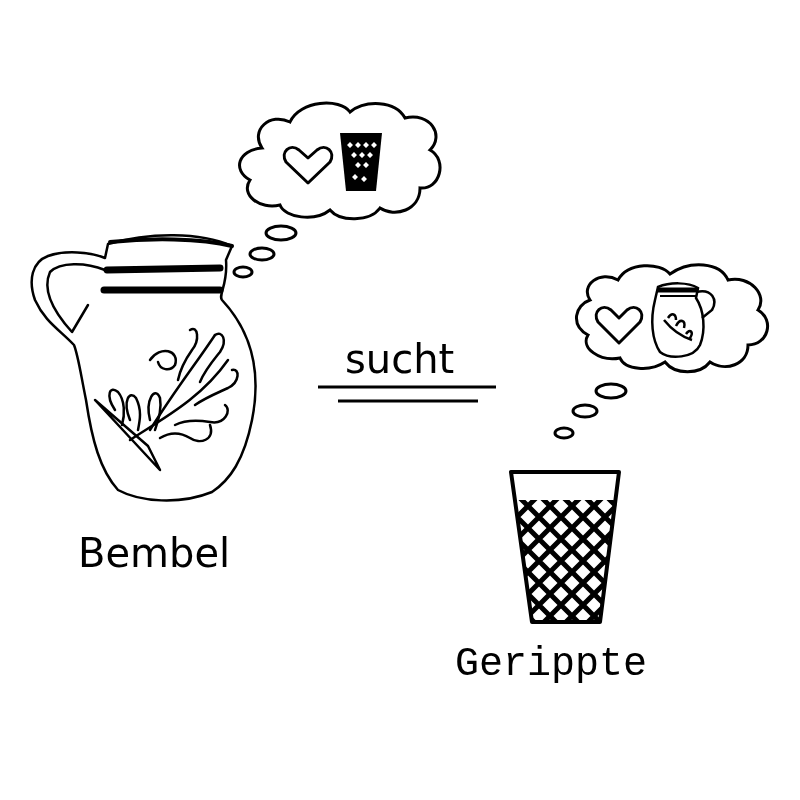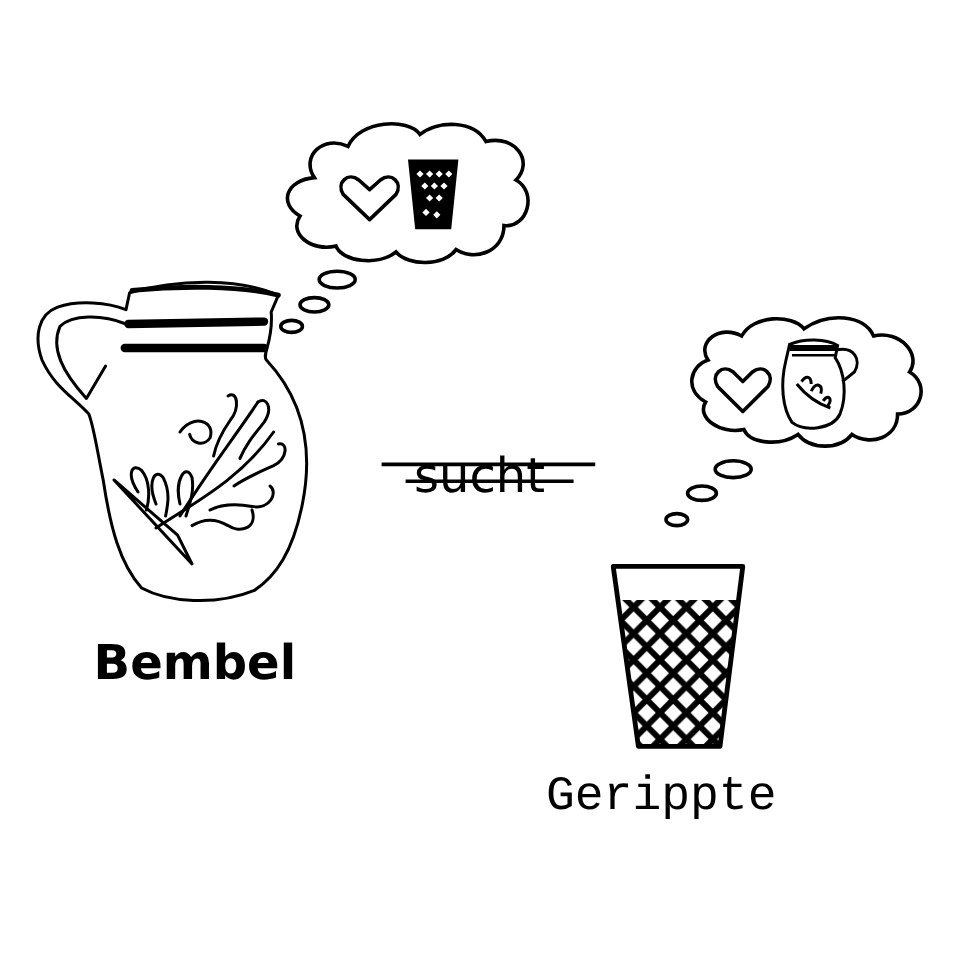--- a/index.html
+++ b/index.html
@@ -1,21 +1,21 @@
 <!DOCTYPE html>
 <html><head>
 <meta charset="utf-8">
 <style>
   html, body { margin: 0; padding: 0; background: #ffffff; }
   body { width: 800px; height: 800px; position: relative; overflow: hidden; font-family: "DejaVu Sans", sans-serif; color: #000; }
   .art { position: absolute; left: 0; top: 0; width: 800px; height: 800px; }
   .label { position: absolute; font-family: "DejaVu Sans", sans-serif; color: #000; white-space: nowrap; }
-  #lbl-bembel { left: 78px; top: 530px; font-size: 40px; font-weight: bold; }
+  #lbl-bembel { left: 78px; top: 530px; font-size: 40px; }
   #lbl-gerippte { left: 455px; top: 642px; font-size: 40px; font-family: Liberation Mono, monospace; }
-  #lbl-verb { left: 345px; top: 336px; font-size: 40px; margin-top: 38px; }
+  #lbl-verb { left: 345px; top: 336px; font-size: 40px; }
 </style>
 </head>
 <body>
 
 <svg class="art" viewBox="0 0 800 800" xmlns="http://www.w3.org/2000/svg">
   <defs>
     <pattern id="lattice" width="22" height="22" patternUnits="userSpaceOnUse">
       <path d="M0 0 L22 22 M22 0 L0 22" stroke="#000" stroke-width="5"></path>
     </pattern>
     <clipPath id="glassClip">

